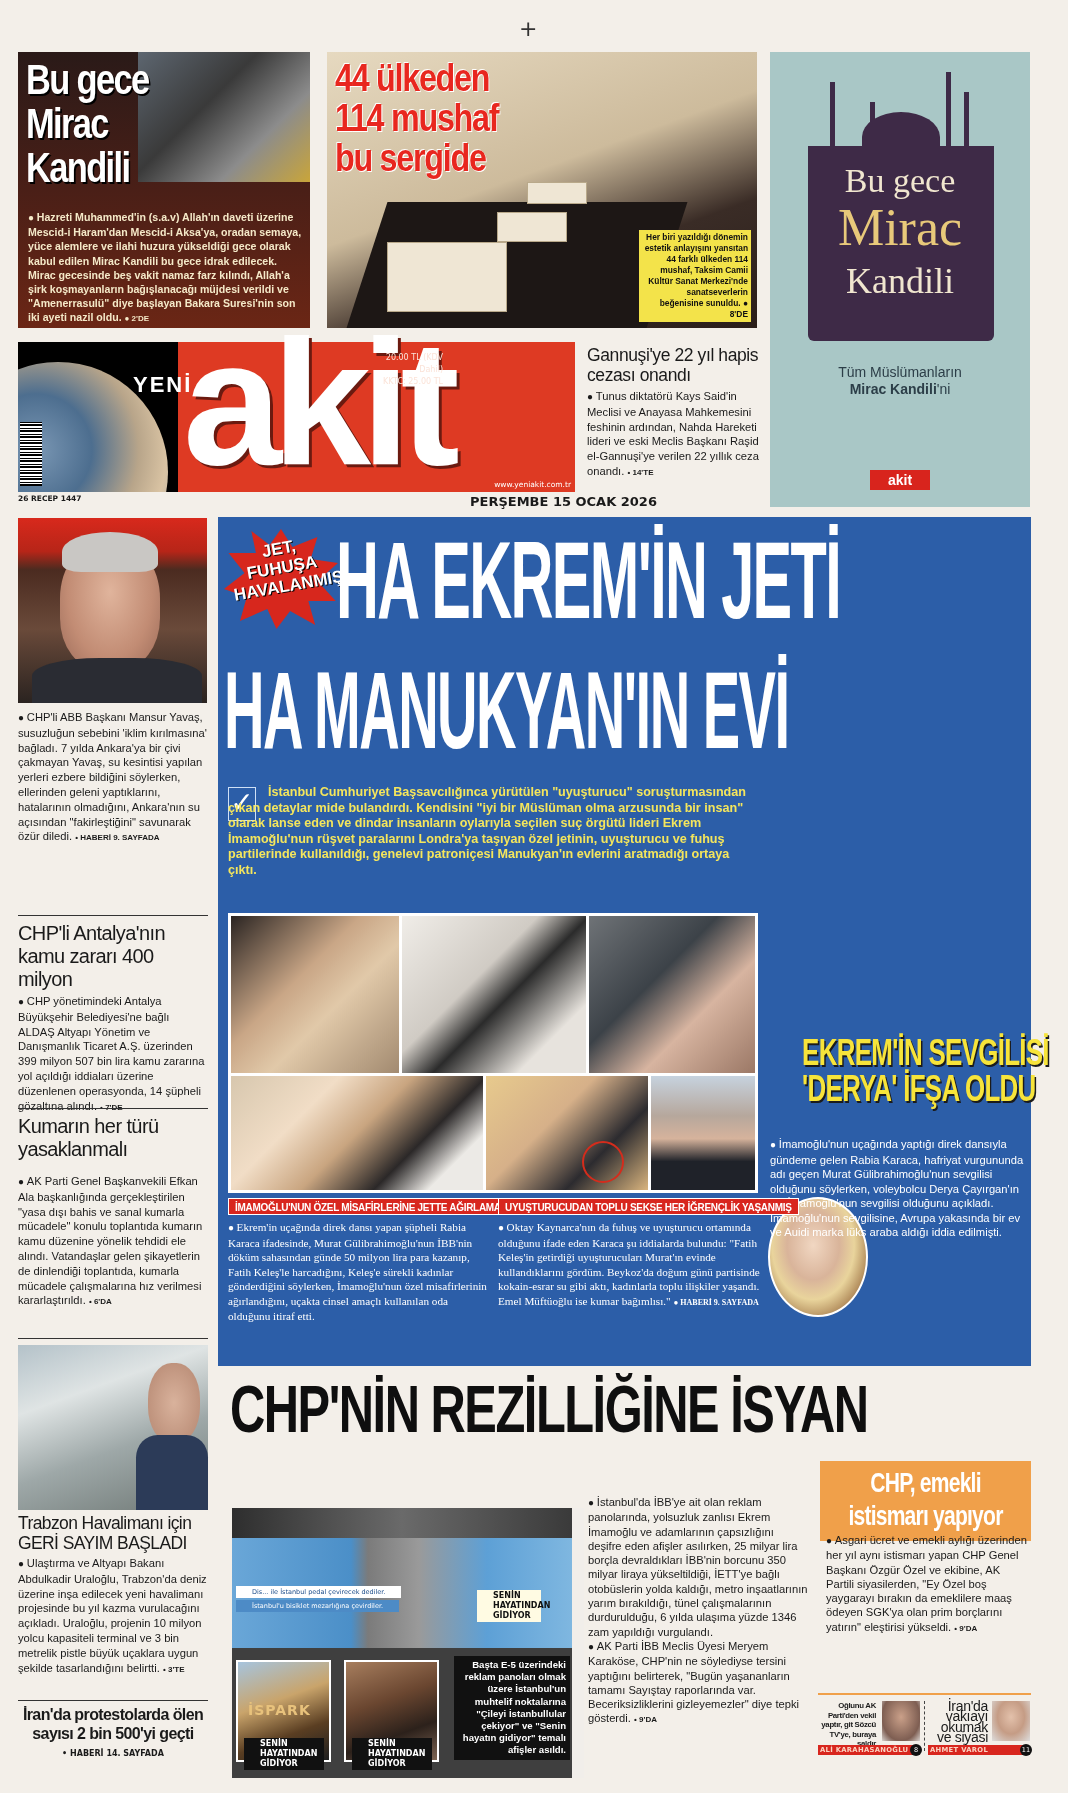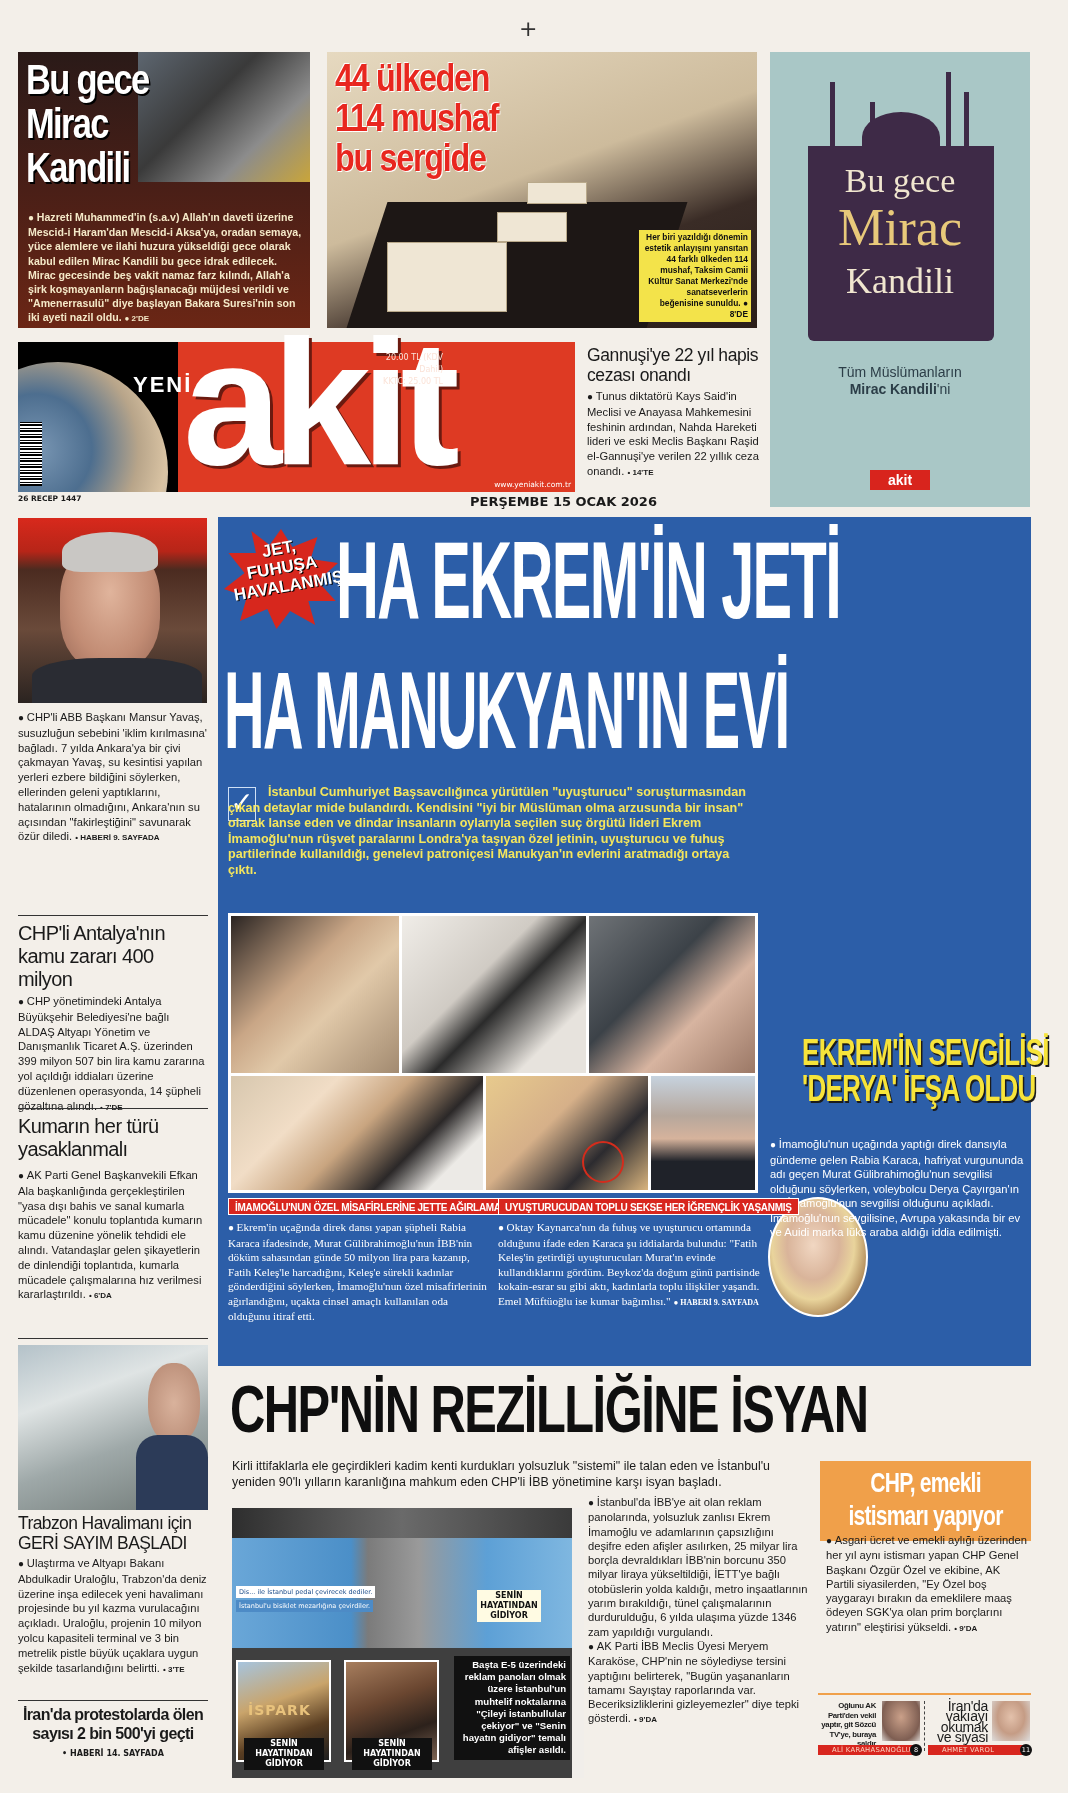--- a/index.html
+++ b/index.html
@@ -88,31 +88,31 @@
 #main .col{position:absolute;top:686px;width:262px;color:#fff;font-family:Liberation Serif, serif;font-size:11.2px;line-height:14.6px}
 #main .tag{position:absolute;top:681px;height:17px;background:#d8261e;color:#fff;font-family:"Liberation Sans",sans-serif;font-weight:bold;font-size:10px;line-height:17px;padding:0 6px;border:1px solid #fff;white-space:nowrap;letter-spacing:-.3px}
 
 
 #chp{left:218px;top:1373px;width:813px;height:420px}
 #chp h1{position:absolute;left:12px;top:0;font-family:"Liberation Sans",sans-serif;font-weight:bold;font-size:66px;line-height:72px;letter-spacing:-2px;transform:scaleX(.74);transform-origin:left top;white-space:nowrap;color:#0f0f0f}
 #chp .deck{position:absolute;left:14px;top:85px;width:545px;font-family:"Liberation Sans",sans-serif;font-size:12.4px;line-height:16px}
 #chp .photo{position:absolute;left:14px;top:135px;width:352px;height:270px;background:#f1eeea}
 #chp .photo .bill{position:absolute;left:0;top:30px;width:340px;height:110px;background:linear-gradient(90deg,#6aa7d8 0%,#4b8fc8 35%,#7b7b7b 40%,#9a9a9a 55%,#5da0d6 75%,#7fb7e0 100%)}
 #chp .photo .mini{position:absolute;top:152px;width:95px;height:102px;border:2px solid #fff}
-#chp .photo .lab{position:absolute;background:#111;color:#fff;font-size:8px;font-weight:bold;line-height:10px;padding:1px 3px;text-align:center}
+#chp .photo .lab{position:absolute;background:#111;color:#fff;font-size:8px;font-weight:bold;line-height:10px;padding:1px 16px;}
 #chp .photo .cap{position:absolute;left:222px;top:148px;width:116px;background:#111;color:#fff;font-size:9.6px;line-height:12.2px;font-family:"Liberation Sans",sans-serif;font-weight:bold;padding:3px 4px;text-align:right}
 #chp .mid{position:absolute;left:370px;top:122px;width:222px;font-family:"Liberation Sans",sans-serif;font-size:11.2px;line-height:14.3px}
 #chp .side-hl{position:absolute;left:602px;top:88px;width:211px;height:80px;background:#f0a04a;color:#fff;text-align:center;font-family:"Liberation Sans",sans-serif;font-weight:bold;font-size:27px;line-height:33px;padding-top:6px;letter-spacing:-1px}
 #chp .side-hl span{display:block;transform:scaleX(.78)}
 #chp .side-txt{position:absolute;left:608px;top:160px;width:205px;font-family:"Liberation Sans",sans-serif;font-size:11.2px;line-height:14.3px}
 #chp .cols{position:absolute;left:600px;top:320px;width:213px;height:60px;border-top:2px solid #f0a04a}
 #chp .cw{position:absolute;top:4px;width:104px;height:56px}
 #chp .cw .ti{position:absolute;left:0;top:2px;width:58px;text-align:right;font-family:"Liberation Sans",sans-serif;font-weight:bold;font-size:7.8px;line-height:9.6px;letter-spacing:-.3px}
 #chp .cw .face{position:absolute;right:2px;top:2px;width:38px;height:40px;background:radial-gradient(ellipse at 50% 40%,#caa089 0%,#7e5e52 70%,#d9d3cf 100%)}
-#chp .cw .nm{position:absolute;left:0;bottom:0;width:100px;height:10px;background:#d8261e;color:#fcd3c2;font-size:6.8px;line-height:10px;padding-left:14px;font-weight:normal;letter-spacing:.3px}
+#chp .cw .nm{position:absolute;left:0;bottom:0;width:100px;height:10px;background:#d8261e;color:#fcd3c2;font-size:6.8px;line-height:10px;padding-left:2px;font-weight:bold;letter-spacing:.3px}
 #chp .cw .pg{position:absolute;right:0;bottom:-1px;width:12px;height:12px;border-radius:50%;background:#111;color:#fff;font-size:6.5px;text-align:center;line-height:12px}
 #chp .vd{position:absolute;left:106px;top:6px;width:0;height:50px;border-left:1px dashed #444}
 </style>
 </head>
 <body>
 
 <div class="crop">+</div>
 
 <section id="promo1" class="abs">
   <div class="photo"></div>
@@ -180,21 +180,21 @@
   <p class="txt bul" style="margin-top:3px"><span>CHP'li ABB Başkanı Mansur Yavaş, susuzluğun sebebini 'iklim kırılmasına' bağladı. 7 yılda Ankara'ya bir çivi çakmayan Yavaş, su kesintisi yapılan yerleri ezbere bildiğini söylerken, ellerinden geleni yaptıklarını, hatalarının olmadığını, Ankara'nın su açısından "fakirleştiğini" savunarak özür diledi.</span> <span class="ref">• HABERİ 9. SAYFADA</span></p>
 </article>
 <div class="sep" style="top:915px"></div>
 <article class="abs lcol" style="top:922px">
   <h3>CHP'li Antalya'nın kamu zararı 400 milyon</h3>
   <p class="txt bul" style="margin-top:3px"><span>CHP yönetimindeki Antalya Büyükşehir Belediyesi'ne bağlı ALDAŞ Altyapı Yönetim ve Danışmanlık Ticaret A.Ş. üzerinden 399 milyon 507 bin lira kamu zararına yol açıldığı iddiaları üzerine düzenlenen operasyonda, 14 şüpheli gözaltına alındı.</span> <span class="ref">• 7'DE</span></p>
 </article>
 <div class="sep" style="top:1108px"></div>
 <article class="abs lcol" style="top:1115px">
   <h3>Kumarın her türü yasaklanmalı</h3>
-  <p class="txt bul" style="margin-top:7px"><span>AK Parti Genel Başkanvekili Efkan Ala başkanlığında gerçekleştirilen "yasa dışı bahis ve sanal kumarla mücadele" konulu toplantıda kumarın kamu düzenine yönelik tehdidi ele alındı. Vatandaşlar gelen şikayetlerin de dinlendiği toplantıda, kumarla mücadele çalışmalarına hız verilmesi kararlaştırıldı.</span> <span class="ref">• 6'DA</span></p>
+  <p class="txt bul" style="margin-top:13px"><span>AK Parti Genel Başkanvekili Efkan Ala başkanlığında gerçekleştirilen "yasa dışı bahis ve sanal kumarla mücadele" konulu toplantıda kumarın kamu düzenine yönelik tehdidi ele alındı. Vatandaşlar gelen şikayetlerin de dinlendiği toplantıda, kumarla mücadele çalışmalarına hız verilmesi kararlaştırıldı.</span> <span class="ref">• 6'DA</span></p>
 </article>
 <div class="sep" style="top:1338px"></div>
 <div id="uraloglu-photo" class="abs">
   <div class="face"></div>
   <div class="suit"></div>
 </div>
 <article class="abs lcol" style="top:1513px">
   <h3 style="font-size:17.5px;line-height:20px">Trabzon Havalimanı için GERİ SAYIM BAŞLADI</h3>
   <p class="txt bul" style="margin-top:3px"><span>Ulaştırma ve Altyapı Bakanı Abdulkadir Uraloğlu, Trabzon'da deniz üzerine inşa edilecek yeni havalimanı projesinde bu yıl kazma vurulacağını açıkladı. Uraloğlu, projenin 10 milyon yolcu kapasiteli terminal ve 3 bin metrelik pistle büyük uçaklara uygun şekilde tasarlandığını belirtti.</span> <span class="ref">• 3'TE</span></p>
 </article>
@@ -232,21 +232,20 @@
   <p class="derya-txt bul" style="top:620px"><span>İmamoğlu'nun uçağında yaptığı direk dansıyla gündeme gelen Rabia Karaca, hafriyat vurgununda adı geçen Murat Gülibrahimoğlu'nun sevgilisi olduğunu söylerken, voleybolcu Derya Çayırgan'ın ise İmamoğlu'nun sevgilisi olduğunu açıkladı. İmamoğlu'nun sevgilisine, Avrupa yakasında bir ev ve Auidi marka lüks araba aldığı iddia edilmişti.</span></p>
 
   <div class="tag" style="left:10px">İMAMOĞLU'NUN ÖZEL MİSAFİRLERİNE JETTE AĞIRLAMA</div>
   <p class="col bul" style="left:10px;top:703px"><span>Ekrem'in uçağında direk dansı yapan şüpheli Rabia Karaca ifadesinde, Murat Gülibrahimoğlu'nun İBB'nin döküm sahasından günde 50 milyon lira para kazanıp, Fatih Keleş'le harcadığını, Keleş'e sürekli kadınlar gönderdiğini söylerken, İmamoğlu'nun özel misafirlerinin ağırlandığını, uçakta cinsel amaçlı kullanılan oda olduğunu itiraf etti.</span></p>
   <div class="tag" style="left:280px">UYUŞTURUCUDAN TOPLU SEKSE HER İĞRENÇLİK YAŞANMIŞ</div>
   <p class="col bul" style="left:280px;top:703px"><span>Oktay Kaynarca'nın da fuhuş ve uyuşturucu ortamında olduğunu ifade eden Karaca şu iddialarda bulundu: "Fatih Keleş'in getirdiği uyuşturucuları Murat'ın evinde kullandıklarını gördüm. Beykoz'da doğum günü partisinde kokain-esrar su gibi aktı, kadınlarla toplu ilişkiler yaşandı. Emel Müftüoğlu ise kumar bağımlısı."</span> <span class="ref">● HABERİ 9. SAYFADA</span></p>
 </section>
 
 <section id="chp" class="abs">
   <h1>CHP'NİN REZİLLİĞİNE İSYAN</h1>
-  <p class="deck">Kirli ittifaklarla ele geçirdikleri kadim kenti kurdukları yolsuzluk "sistemi" ile talan eden ve İstanbul'u yeniden 90'lı yılların karanlığına mahkum eden CHP'li İBB yönetimine karşı isyan başladı.</p>
 
   <div class="photo">
     <div style="position:absolute;left:0;top:0;width:340px;height:36px;background:linear-gradient(90deg,#2e2e2e,#6a6a6a,#3a3a3a)"></div>
     <div class="bill"></div>
     <div class="lab" style="left:4px;top:78px;background:#fff;color:#1b4c8a;font-size:6.5px;font-weight:normal">Dis... ile İstanbul pedal çevirecek dediler.</div>
     <div class="lab" style="left:4px;top:92px;background:#4d8bc6;font-size:6.5px;font-weight:normal">İstanbul'u bisiklet mezarlığına çevirdiler.</div>
     <div class="lab" style="left:245px;top:82px;width:64px;background:#fffbe3;color:#111">SENİN HAYATINDAN GİDİYOR</div>
     <div style="position:absolute;left:0;top:140px;width:340px;height:130px;background:#3f3f3f"></div>
     <div class="mini" style="left:4px;background:linear-gradient(160deg,#a6c4de 0%,#c9a46b 40%,#5a3e22 70%,#1f1f1f 100%)">
       <div style="position:absolute;left:10px;top:40px;color:#e8c27c;font-weight:bold;font-size:14px;letter-spacing:1px">İSPARK</div>

